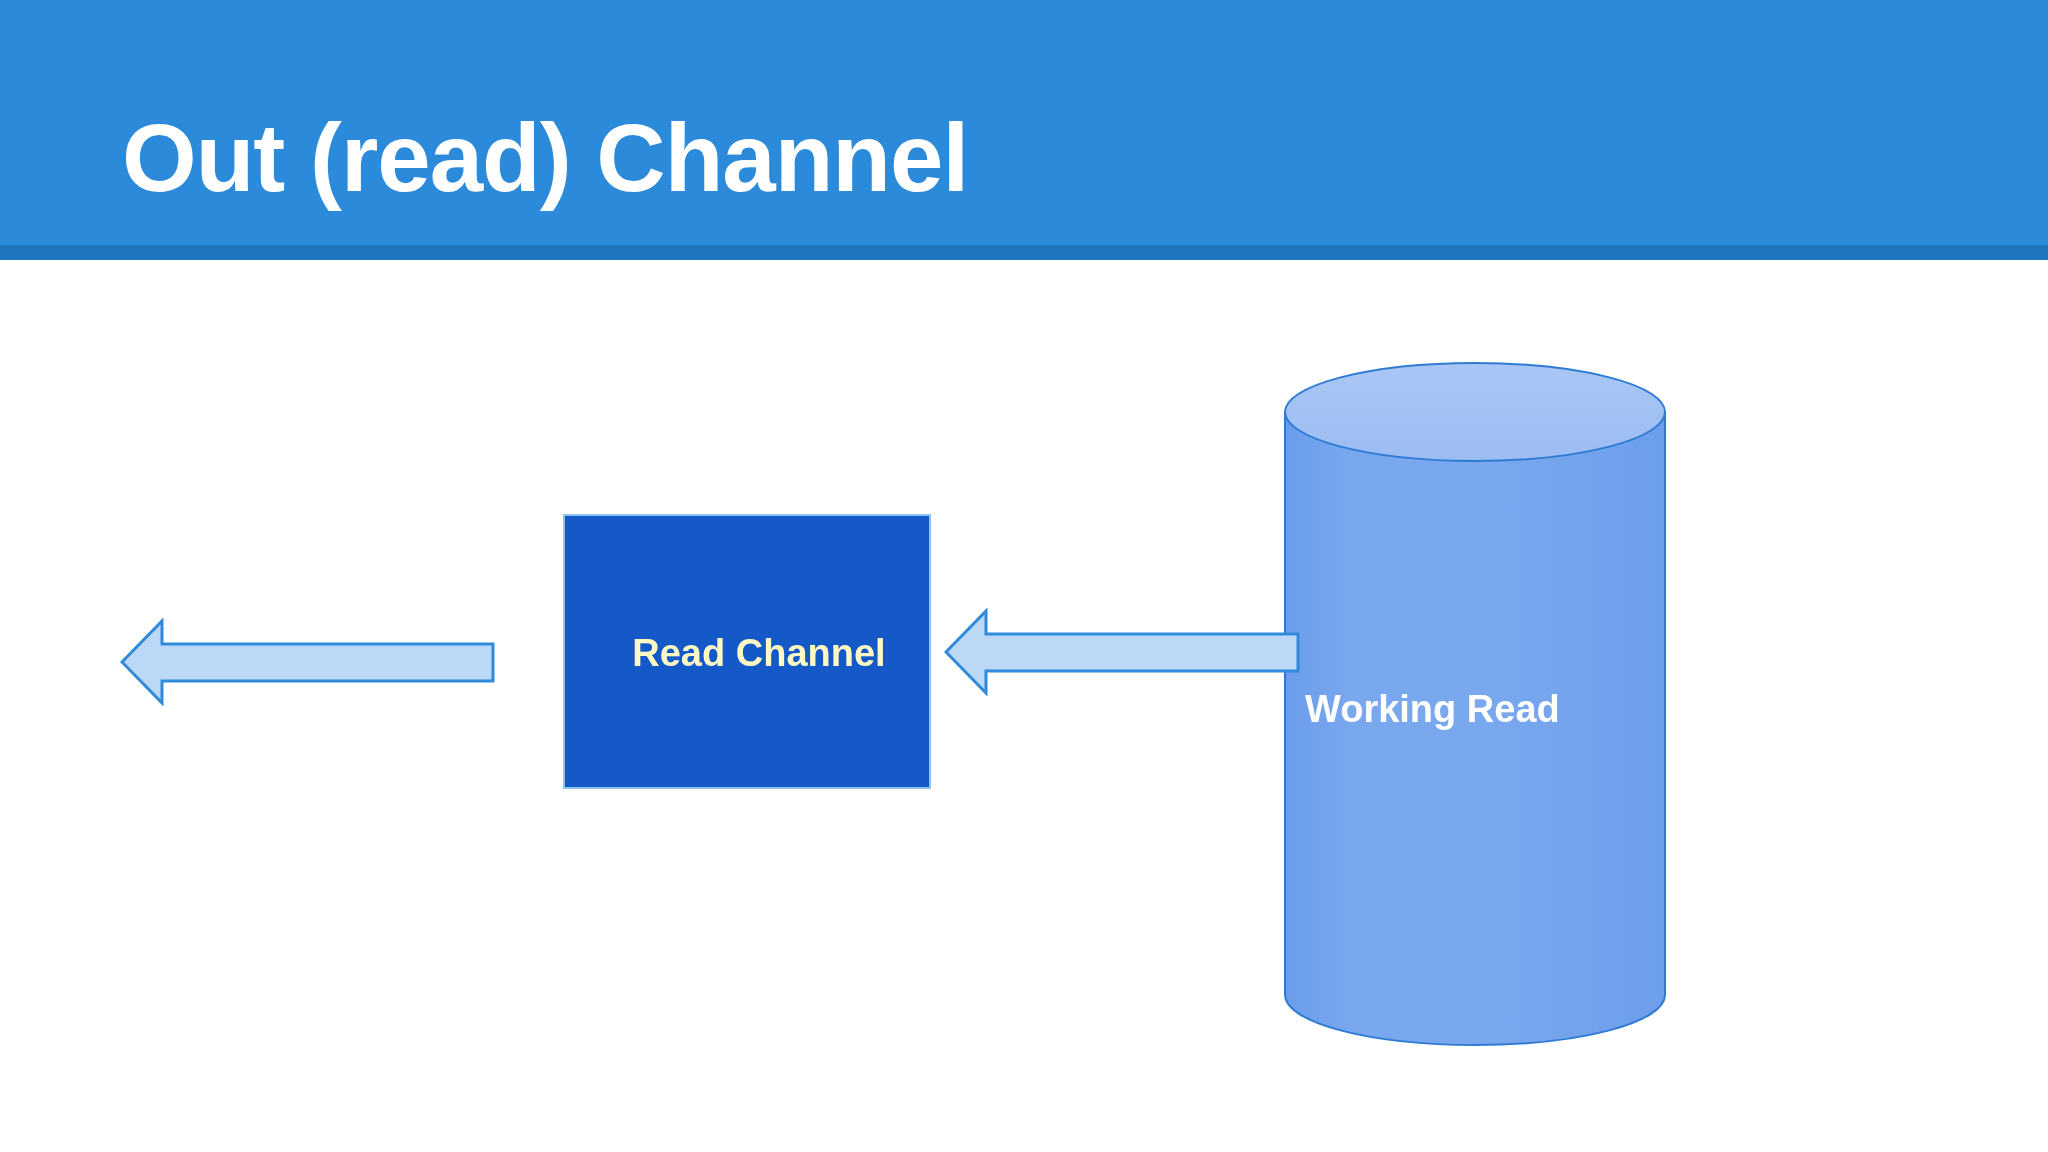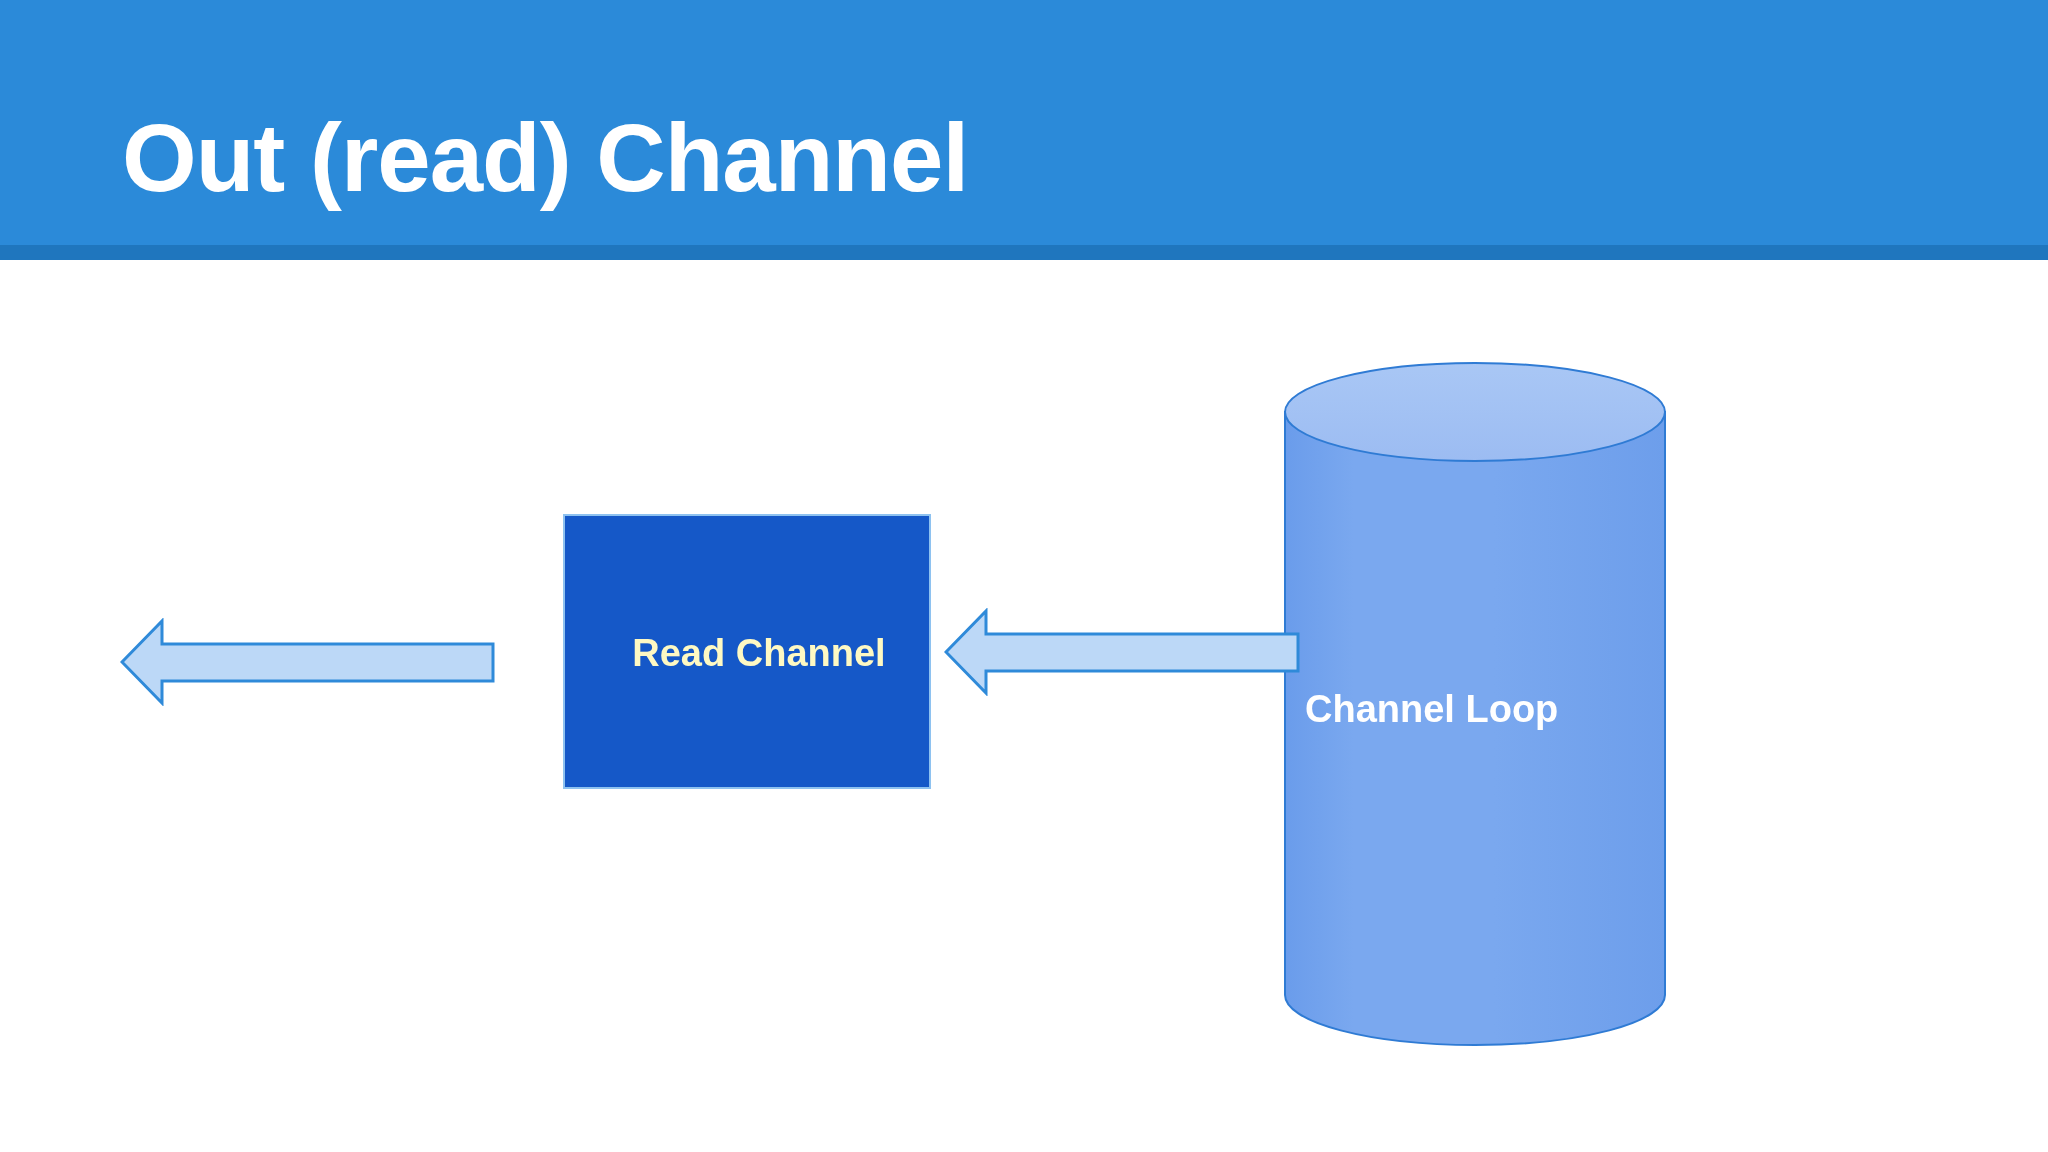--- a/index.html
+++ b/index.html
@@ -145,21 +145,21 @@
           <stop offset="0%" stop-color="#a9c7f5"></stop>
           <stop offset="100%" stop-color="#9cbcf2"></stop>
         </linearGradient>
       </defs>
 
       <path d="M 1 50 L 1 633 A 190 50 0 0 0 381 633 L 381 50 Z" fill="url(#bodyGrad)" stroke="#2f7bd4" stroke-width="2"></path>
 
       <ellipse cx="191" cy="50" rx="190" ry="49" fill="url(#topGrad)" stroke="#2f7bd4" stroke-width="2"></ellipse>
     </svg>
     <div id="cylinder-label">
-      <div>Channel Loop</div>
+      <div>Working Read</div>
     </div>
   </div>
 
   <div id="result-arrow" class="arrow-wrap">
     <svg width="375" height="88" viewBox="0 0 375 88">
       <path d="M 2 44 L 42 3 L 42 26 L 373 26 L 373 63 L 42 63 L 42 85 Z" fill="#bcd8f7" stroke="#2f8ad9" stroke-width="3" stroke-linejoin="miter"></path>
     </svg>
 
   </div>
 

